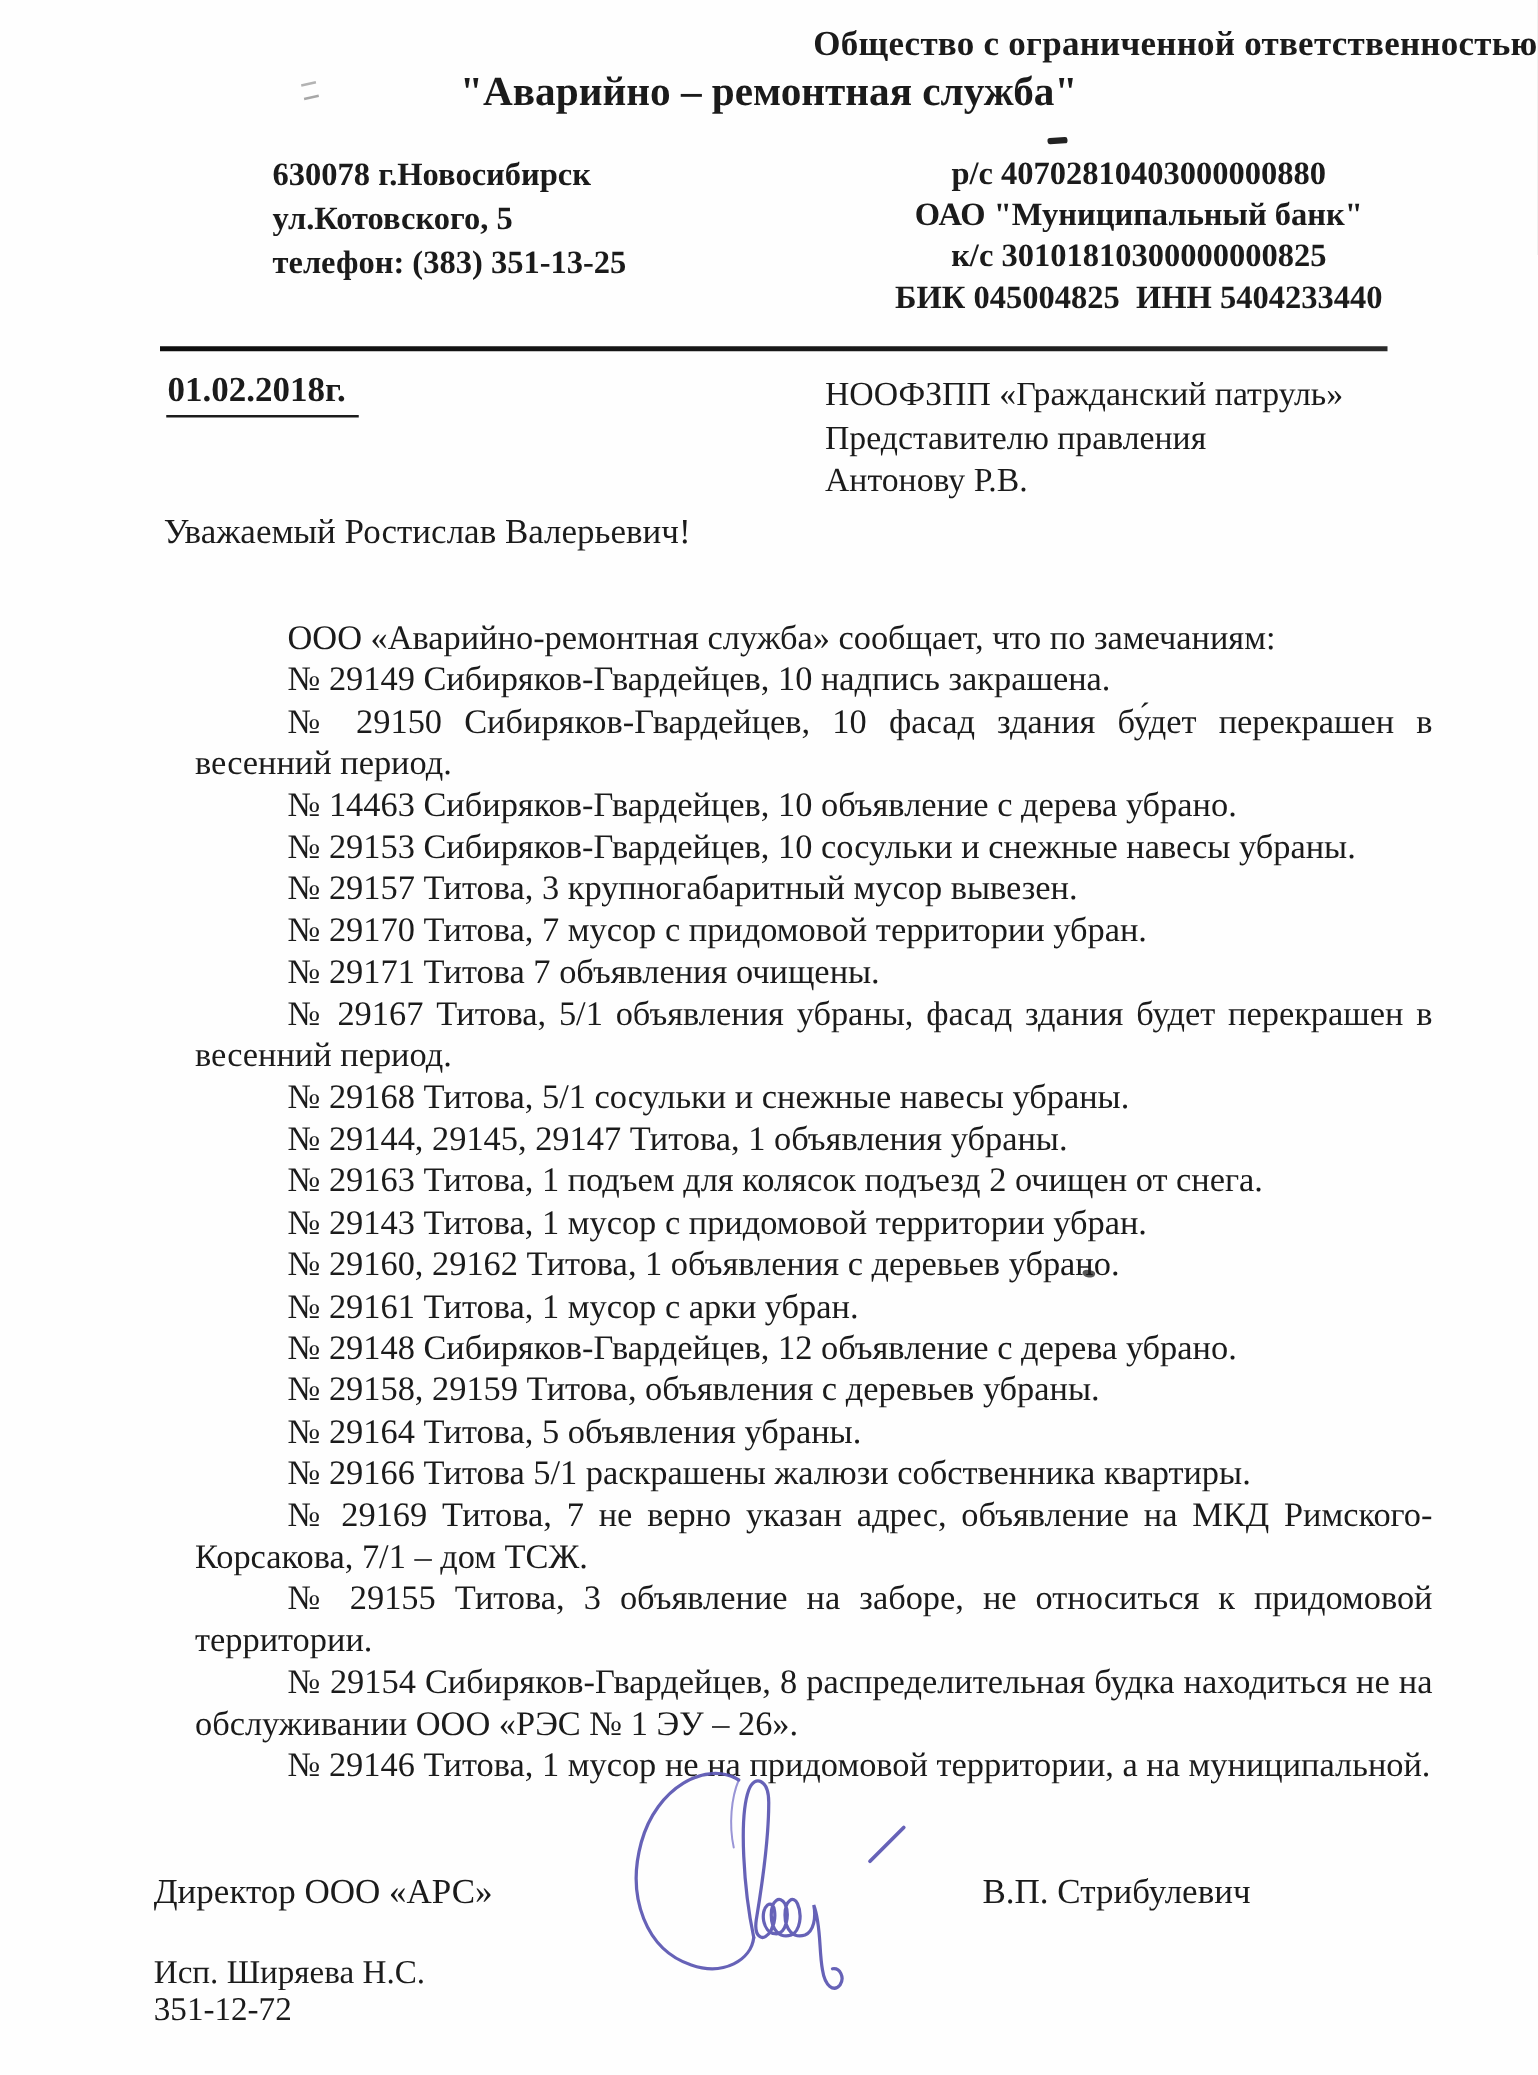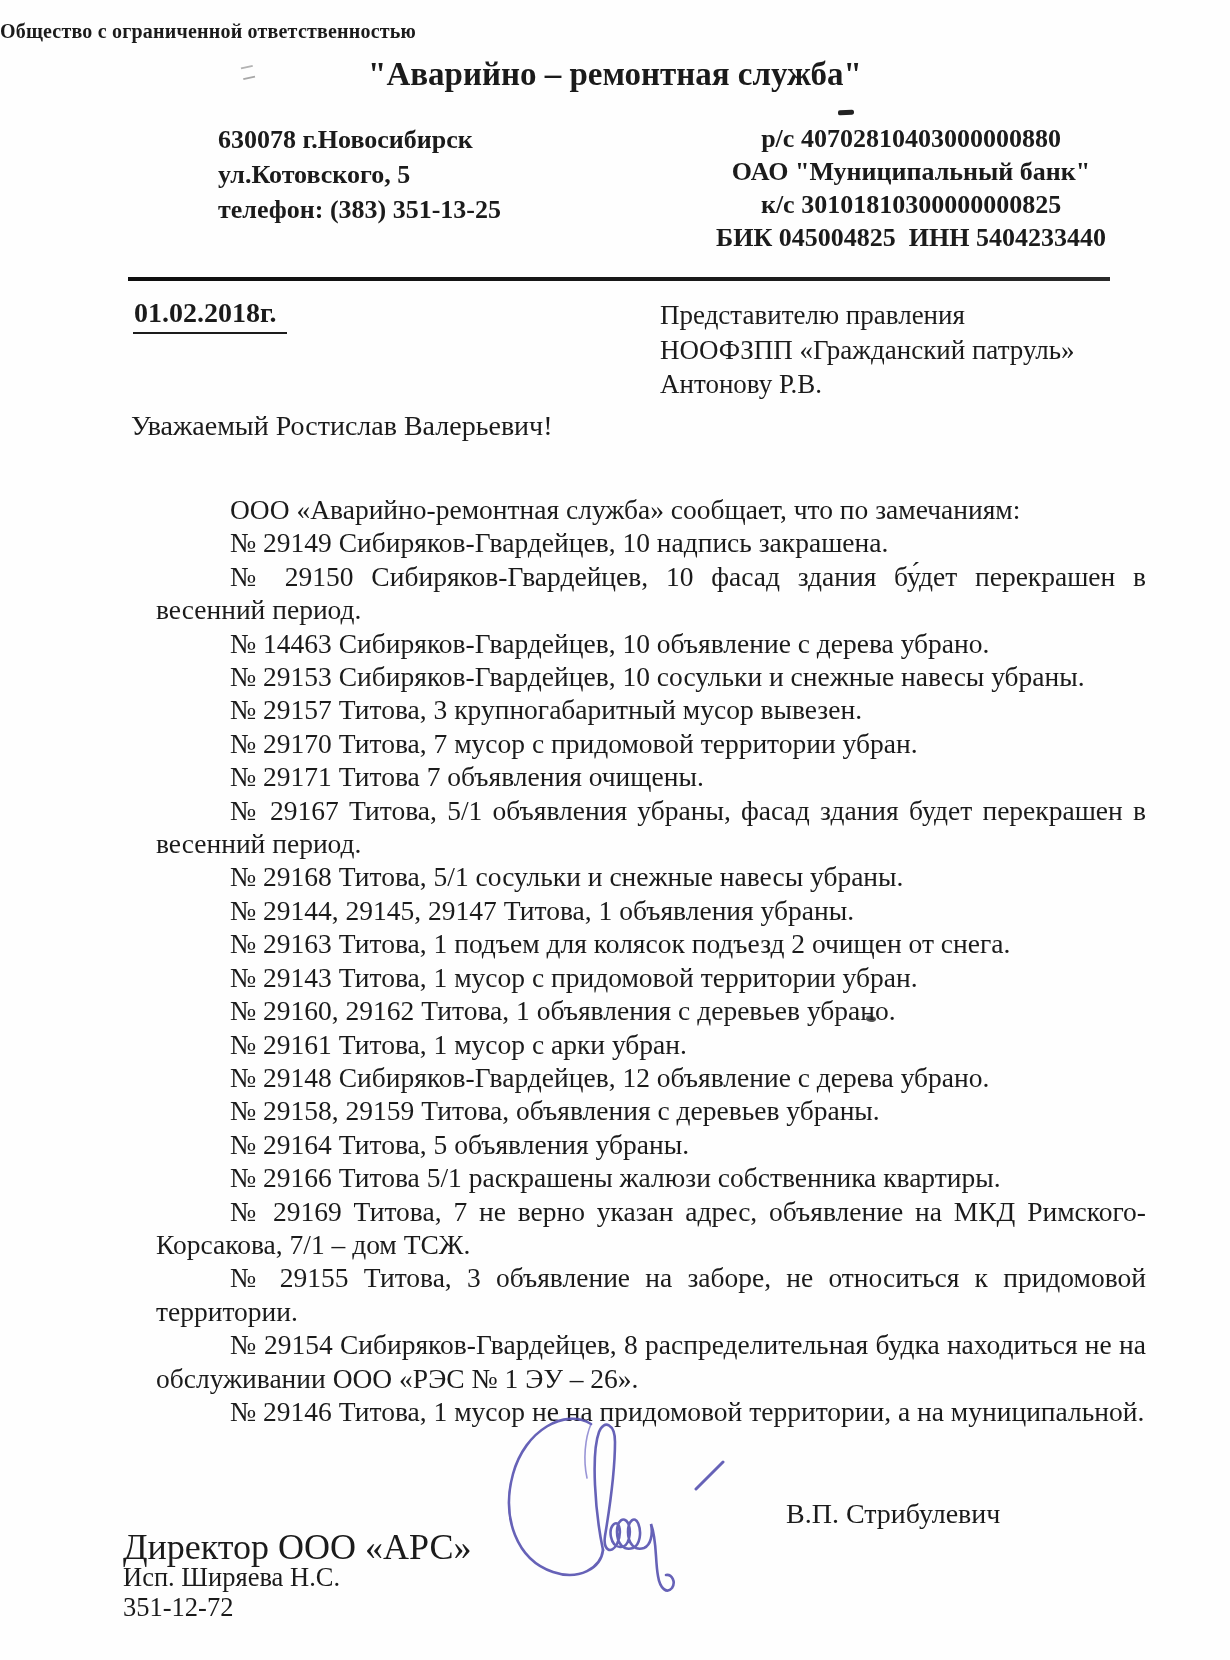--- a/index.html
+++ b/index.html
@@ -8,21 +8,21 @@
     width:1230px;height:1660px;
     margin:0 auto;
     background:#fefefe;
     overflow:hidden;
     font-family:"Liberation Serif","DejaVu Serif",serif;
     color:#1b1b1b;
   }
   
   .org1{
     position:absolute;top:20px;left:0;width:100%;
-    text-align:left;font-size:20px;font-weight:bold;letter-spacing:.2px;
+    text-align:right;font-size:28px;font-weight:bold;letter-spacing:.2px;
   }
   .org2{
     position:absolute;top:56px;left:0;width:100%;
     text-align:center;font-size:33px;font-weight:bold;
   }
   .addr-block{
     position:absolute;top:122px;left:218px;
     font-size:26px;font-weight:bold;line-height:35px;white-space:nowrap;
   }
   .bank-block{
@@ -56,21 +56,21 @@
   .body-text{
     position:absolute;top:493px;left:131px;width:990px;
     font-size:27.5px;line-height:33.4px;margin-left:25px;
   }
   .body-text p{
     margin:0;text-indent:74px;text-align:justify;
   }
   
   .sign-label{
     position:absolute;top:1498px;left:123px;
-    font-size:36px;white-space:nowrap;margin-top:28px;
+    font-size:28px;white-space:nowrap;
   }
   .sign-name{
     position:absolute;top:1498px;left:786px;
     font-size:28px;white-space:nowrap;
   }
   .ink{
     position:absolute;left:495px;top:1408px;width:260px;height:192px;
   }
   
   .footer{
@@ -117,22 +117,22 @@
 
   <div class="speck"></div>
   <div class="dash-mark"></div>
   <div class="blot"></div>
 
   <div class="date">
     <span>01.02.2018г.</span>
   </div>
 
   <div class="addressee">
+    <div>НООФЗПП «Гражданский патруль»</div>
     <div>Представителю правления</div>
-    <div>НООФЗПП «Гражданский патруль»</div>
     <div>Антонову Р.В.</div>
   </div>
 
   <div class="salutation">Уважаемый Ростислав Валерьевич!</div>
 
   <div class="body-text">
     <p>ООО «Аварийно-ремонтная служба» сообщает, что по замечаниям:</p>
     <p>№ 29149 Сибиряков-Гвардейцев, 10 надпись закрашена.</p>
     <p>№ 29150 Сибиряков-Гвардейцев, 10 фасад здания бу́дет перекрашен в весенний период.</p>
     <p>№ 14463 Сибиряков-Гвардейцев, 10 объявление с дерева убрано.</p>

